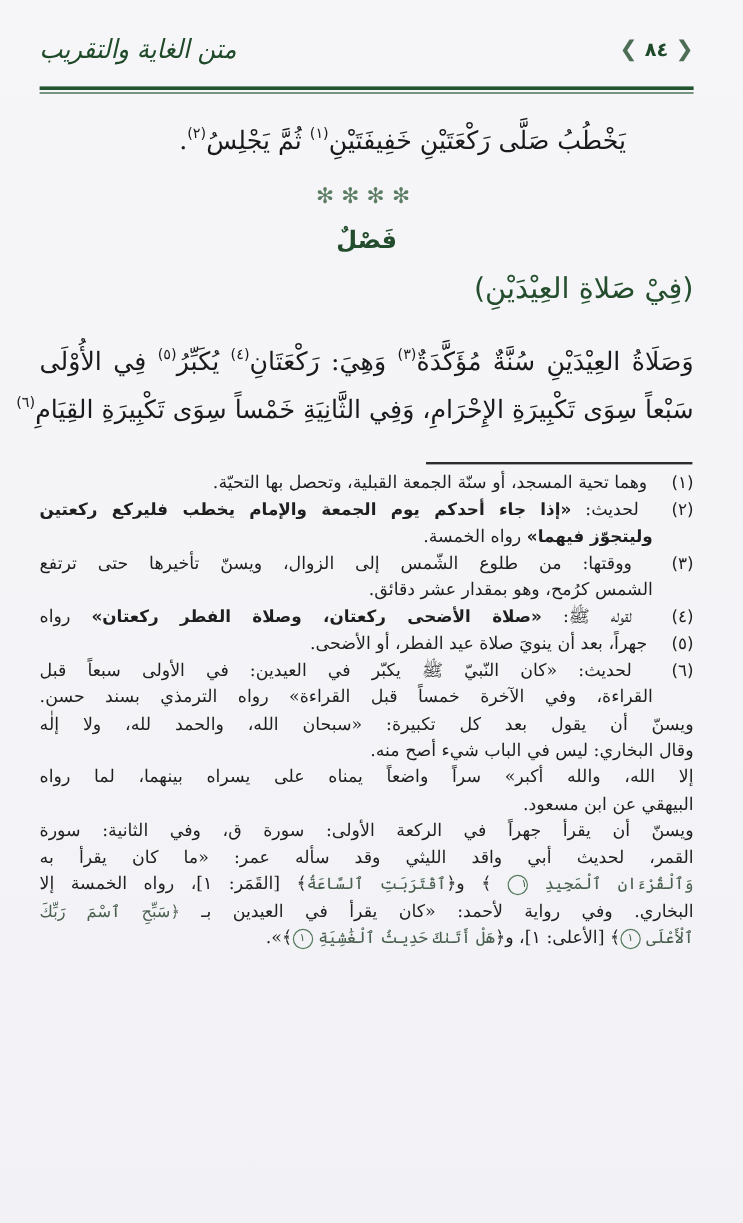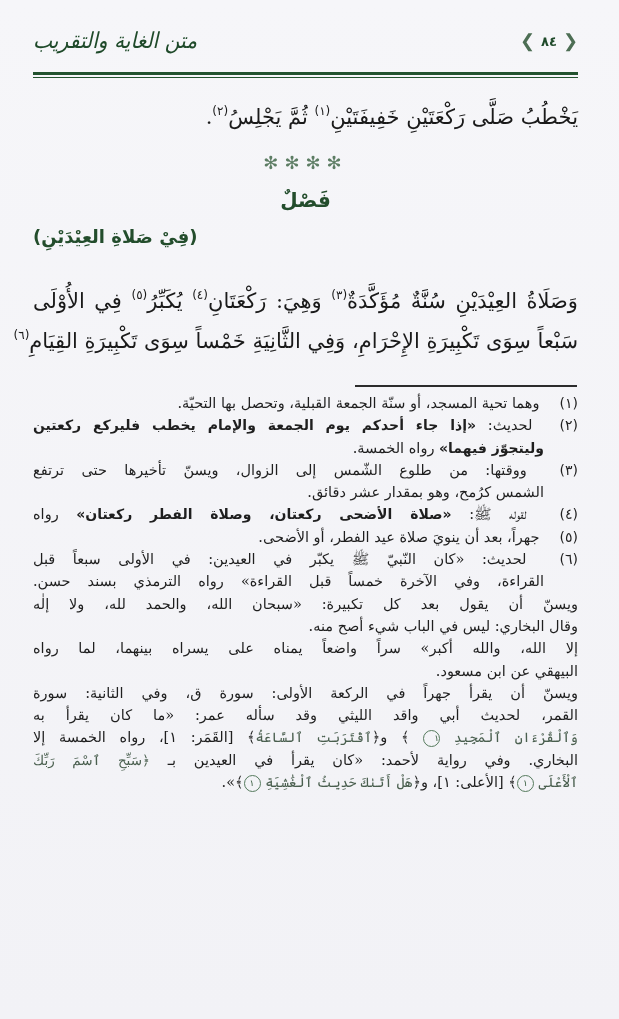--- a/index.html
+++ b/index.html
@@ -51,21 +51,21 @@
     gap: 6px;
     direction: ltr;
   }
   .orn {
     font-size: 18px;
     color: #4d6e54;
     line-height: 1;
   }
   .page-number {
     font-family: "DejaVu Sans", sans-serif;
-    font-size: 13px;
+    font-size: 16px;
     color: #1f4a2a;
     font-weight: bold;
     direction: rtl;
   }
   .rule-top {
     position: absolute;
     left: 33px;
     top: 72px;
     width: 545px;
     height: 3px;
@@ -123,24 +123,24 @@
     font-family: "DejaVu Sans", sans-serif;
     font-weight: bold;
     font-size: 20px;
     color: #234d2c;
     direction: rtl;
   }
   .section-subtitle {
     position: absolute;
     left: 0; right: 0;
     top: 226px;
-    text-align: left;
-    font-family: "DejaVu Sans", sans-serif;
-    font-weight: bold;
-    font-size: 18px;
+    text-align: right;
+    font-family: "DejaVu Sans", sans-serif;
+    font-weight: normal;
+    font-size: 24px;
     color: #234d2c;
     direction: rtl;
   }
 
   .fn-rule {
     position: absolute;
     left: 355px;
     top: 385px;
     width: 222px;
     height: 2px;
@@ -210,21 +210,21 @@
     <div class="page-number-wrap">
       <span class="orn">❮</span>
       <span class="page-number">٨٤</span>
       <span class="orn">❯</span>
     </div>
   </div>
   <div class="rule-top"></div>
   <div class="rule-top-thin"></div>
 
   <div class="main" style="top:94px;">
-    <div class="line" style="padding-left:60px;">
+    <div class="line" style="text-align:center; padding-left:60px;">
       <span>يَخْطُبُ صَلَّى رَكْعَتَيْنِ خَفِيفَتَيْنِ</span><sup class="fn">(١)</sup><span> ثُمَّ يَجْلِسُ</span><sup class="fn">(٢)</sup><span>.</span>
     </div>
   </div>
 
   <div class="main" style="top:0; height:1px;">
     <div class="stars">✻✻✻✻</div>
     <div class="section-title">فَصْلٌ</div>
     <div class="section-subtitle">(فِيْ صَلاةِ العِيْدَيْنِ)</div>
   </div>
 

